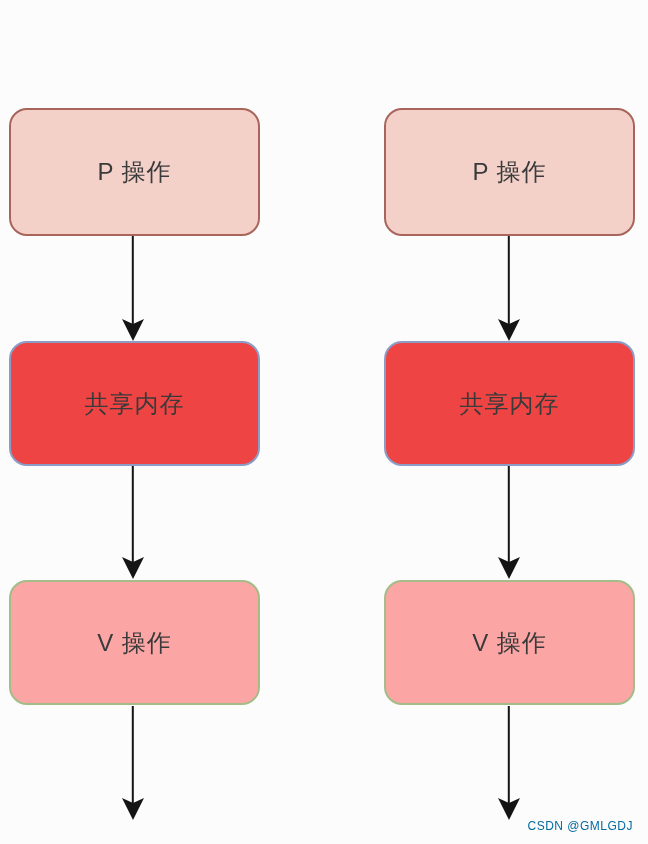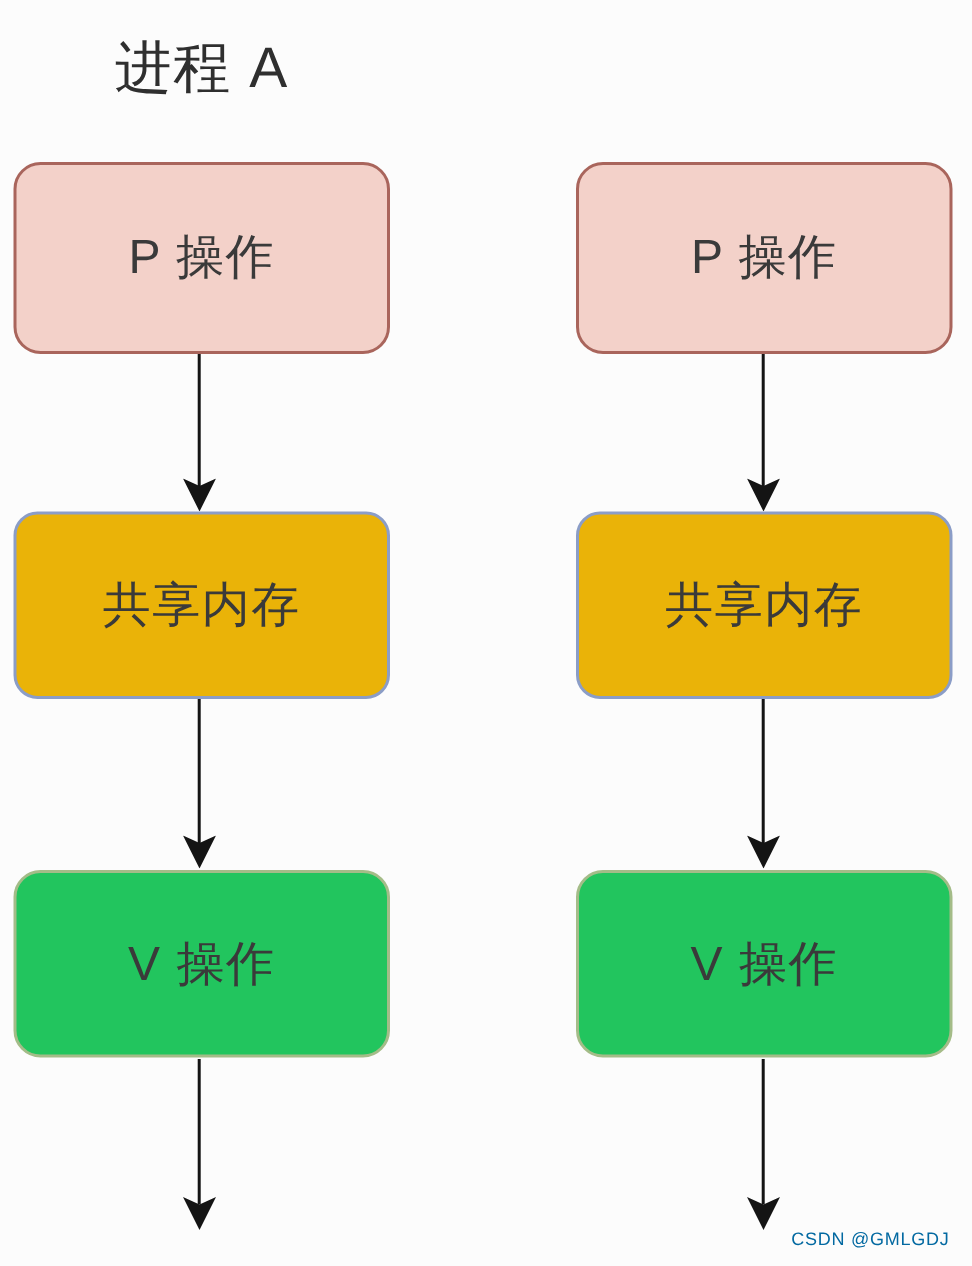--- a/index.html
+++ b/index.html
@@ -32,33 +32,33 @@
     position: absolute;
     width: 251px;
     box-sizing: border-box;
     border-radius: 18px;
     border: 2px solid;
     display: flex;
     align-items: center;
     justify-content: center;
   }
   .box .box-label {
-    font-size: 32px;
+    font-size: 24px;
     color: #3a3a3a;
     letter-spacing: 1px;
   }
   .col-a { left: 9px; }
   .col-b { left: 384px; }
   .row-1 { top: 108px; height: 128px; }
   .row-2 { top: 341px; height: 125px; }
   .row-3 { top: 580px; height: 125px; }
 
   .box-p   { background: #f3d1c9; border-color: #a9655c; }
-  .box-mem { background: #eab308; border-color: #8b9dc7; border-radius: 16px; }
-  .box-v   { background: #22c55e; border-color: #a4bc88; }
+  .box-mem { background: #ef4444; border-color: #8b9dc7; }
+  .box-v   { background: #fca5a5; border-color: #a4bc88; }
 
   .arrow {
     position: absolute;
     width: 24px;
   }
   .arrow .shaft {
     position: absolute;
     top: 0;
     bottom: 17px;
     left: 50%;
@@ -87,21 +87,20 @@
     font-size: 12px;
     color: #0369a1;
     letter-spacing: 0.5px;
   }
 </style>
 </head>
 <body>
 
 <div class="canvas">
 
-  <div class="col-title title-a">进程 A</div>
 
   <div class="box box-p col-a row-1">
     <span class="box-label">P 操作</span>
   </div>
 
   <div class="arrow arrow-x-a arrow-1">
     <span class="shaft"></span>
     <svg class="head" viewBox="0 0 24 22">
       <polygon points="12,22 1,0 12,5 23,0" fill="#141414"></polygon>
     </svg>

